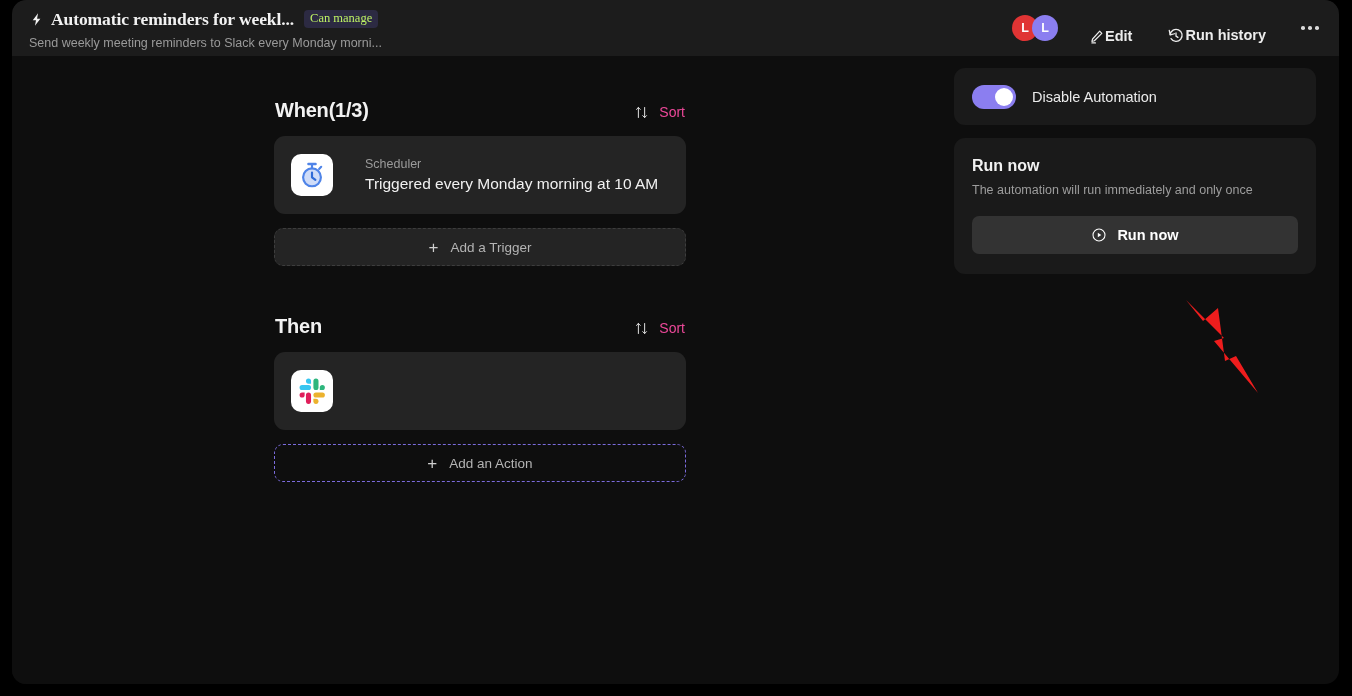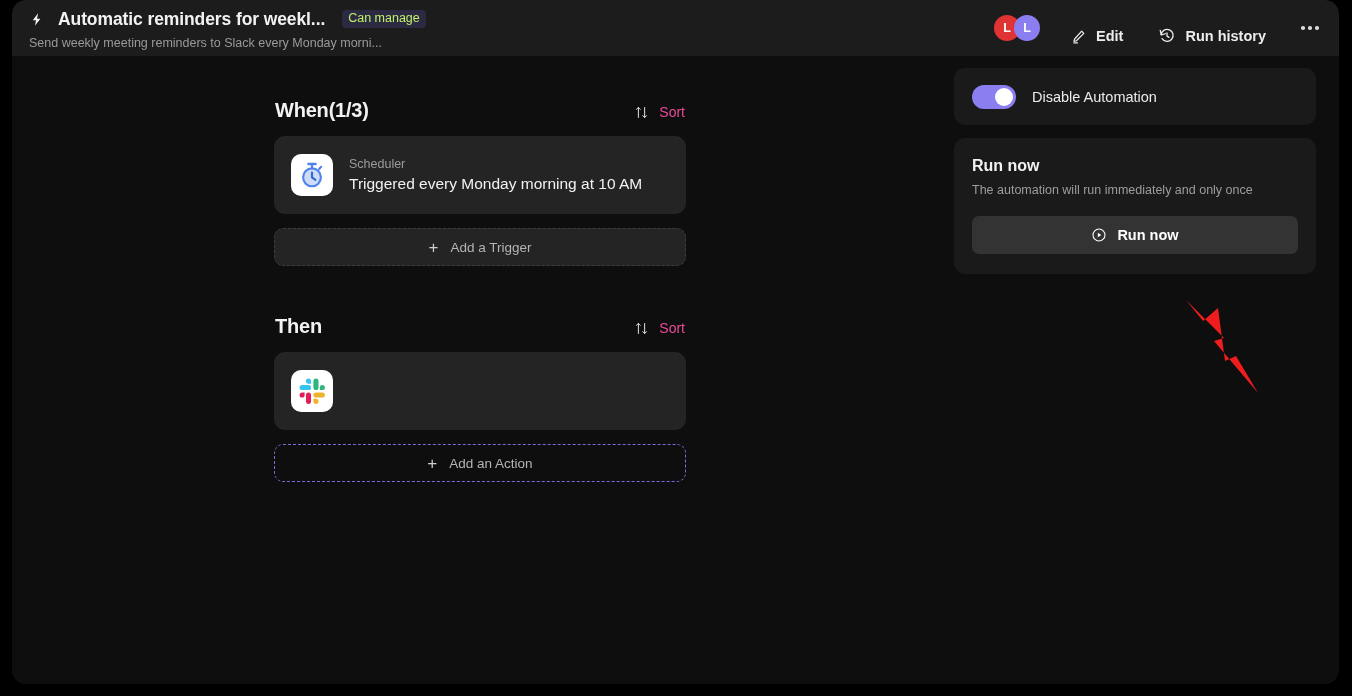--- a/index.html
+++ b/index.html
@@ -35,22 +35,23 @@
     border-radius: 14px 14px 0 0;
   }
   #header-left {
     position: absolute;
     left: 17px;
     top: 8px;
   }
   .title-row {
     display: flex;
     align-items: center;
-    gap: 14px;
+    gap: 7px;
     height: 22px;
+    font-family: Liberation Serif, serif;
   }
   .bolt-icon {
     width: 15px;
     height: 15px;
     display: block;
   }
   #page-title {
     font-size: 17.5px;
     font-weight: bold;
     color: #f2f2f2;
@@ -100,22 +101,20 @@
     font-weight: bold;
     display: flex;
     align-items: center;
     justify-content: center;
   }
   #avatar-0 { left: 0px;  background: #e03434; z-index: 1; }
   #avatar-1 { left: 20px; background: #8b7ef0; z-index: 2; }
 
   .header-action {
     display: flex;
-    align-items: center;
-    gap: 9px;
     color: #ededed;
     font-size: 14.5px;
     font-weight: bold;
     padding: 6px 4px;
     margin-right: 27px;
     white-space: nowrap;
     margin-top: 16px;
   }
   .header-action svg { display: block; }
 
@@ -178,21 +177,21 @@
   }
   .sort-button svg { display: block; }
 
   .step-card {
     background: #242424;
     border-radius: 11px;
     height: 78px;
     display: flex;
     align-items: center;
     padding-left: 17px;
-    gap: 16px;
+    gap: 32px;
   }
   .step-icon {
     width: 42px;
     height: 42px;
     border-radius: 10px;
     background: #ffffff;
     display: flex;
     align-items: center;
     justify-content: center;
     flex: none;

